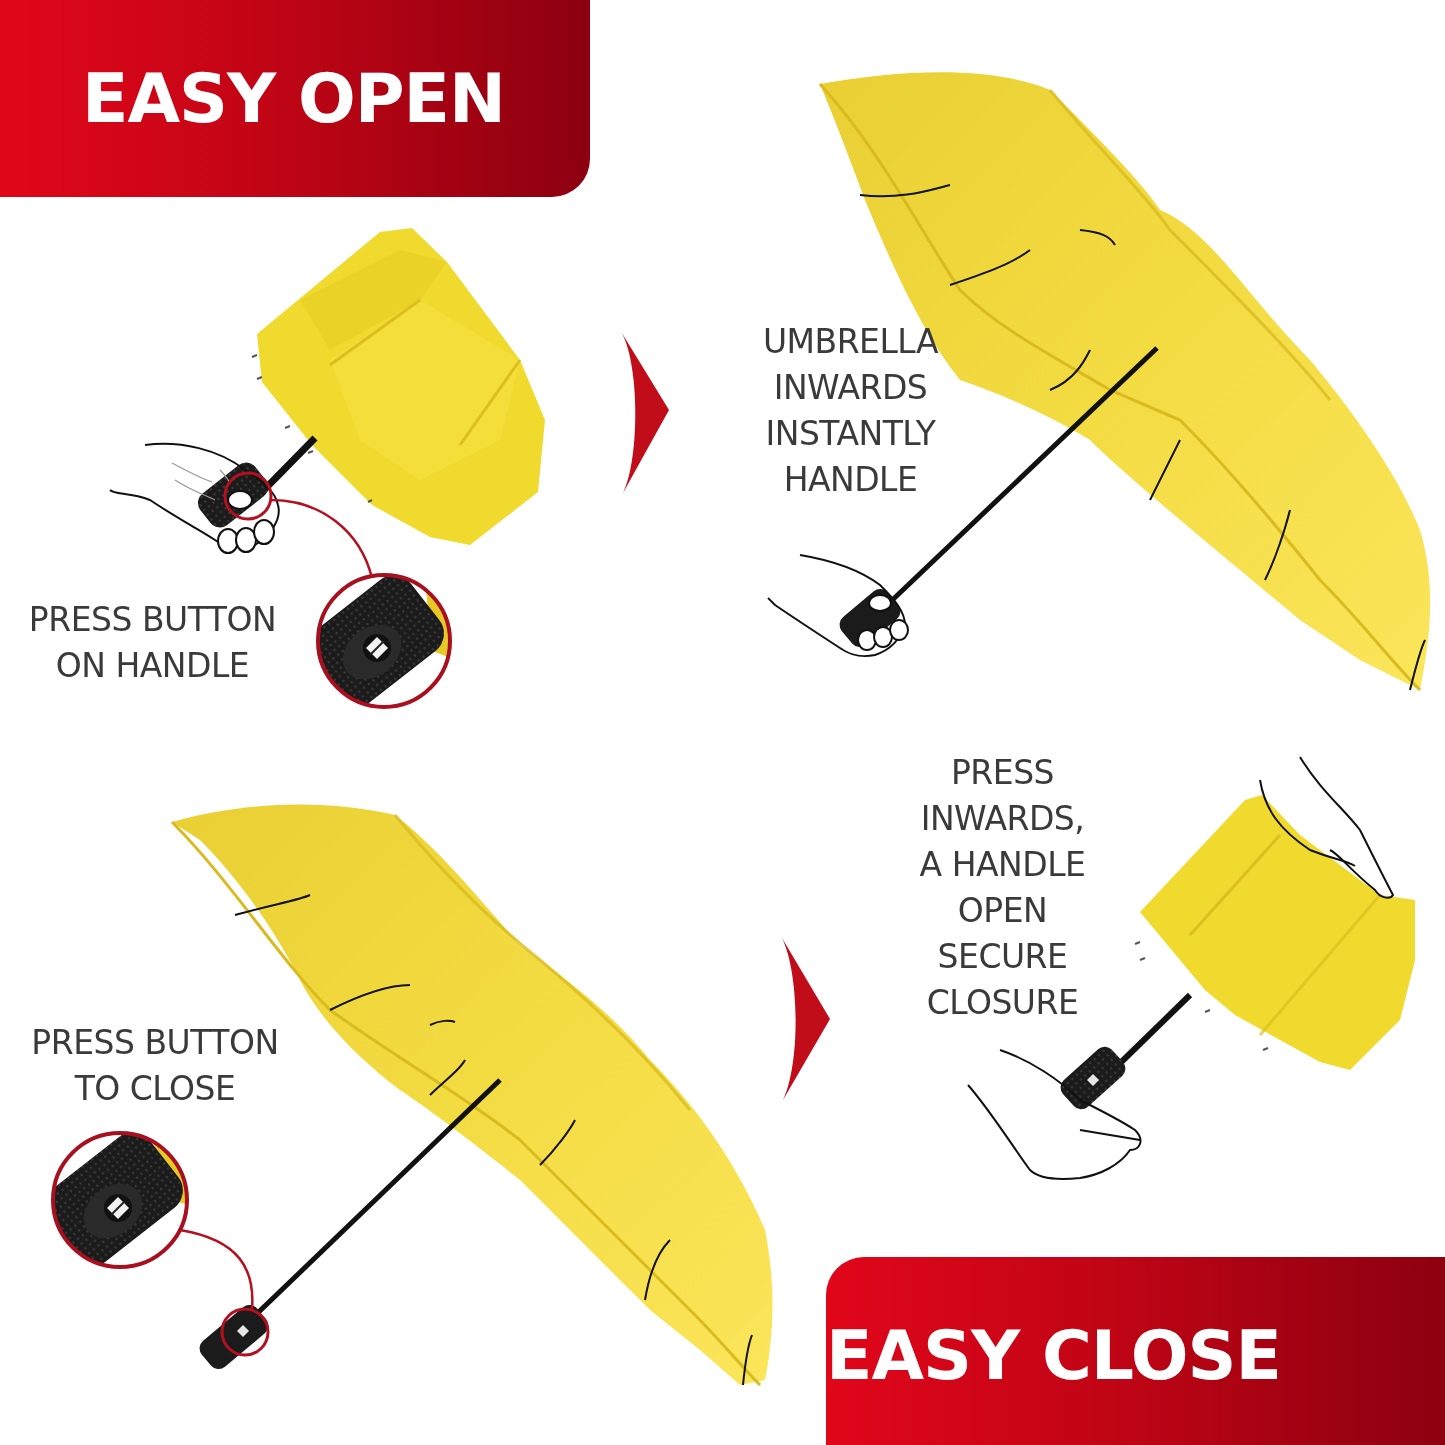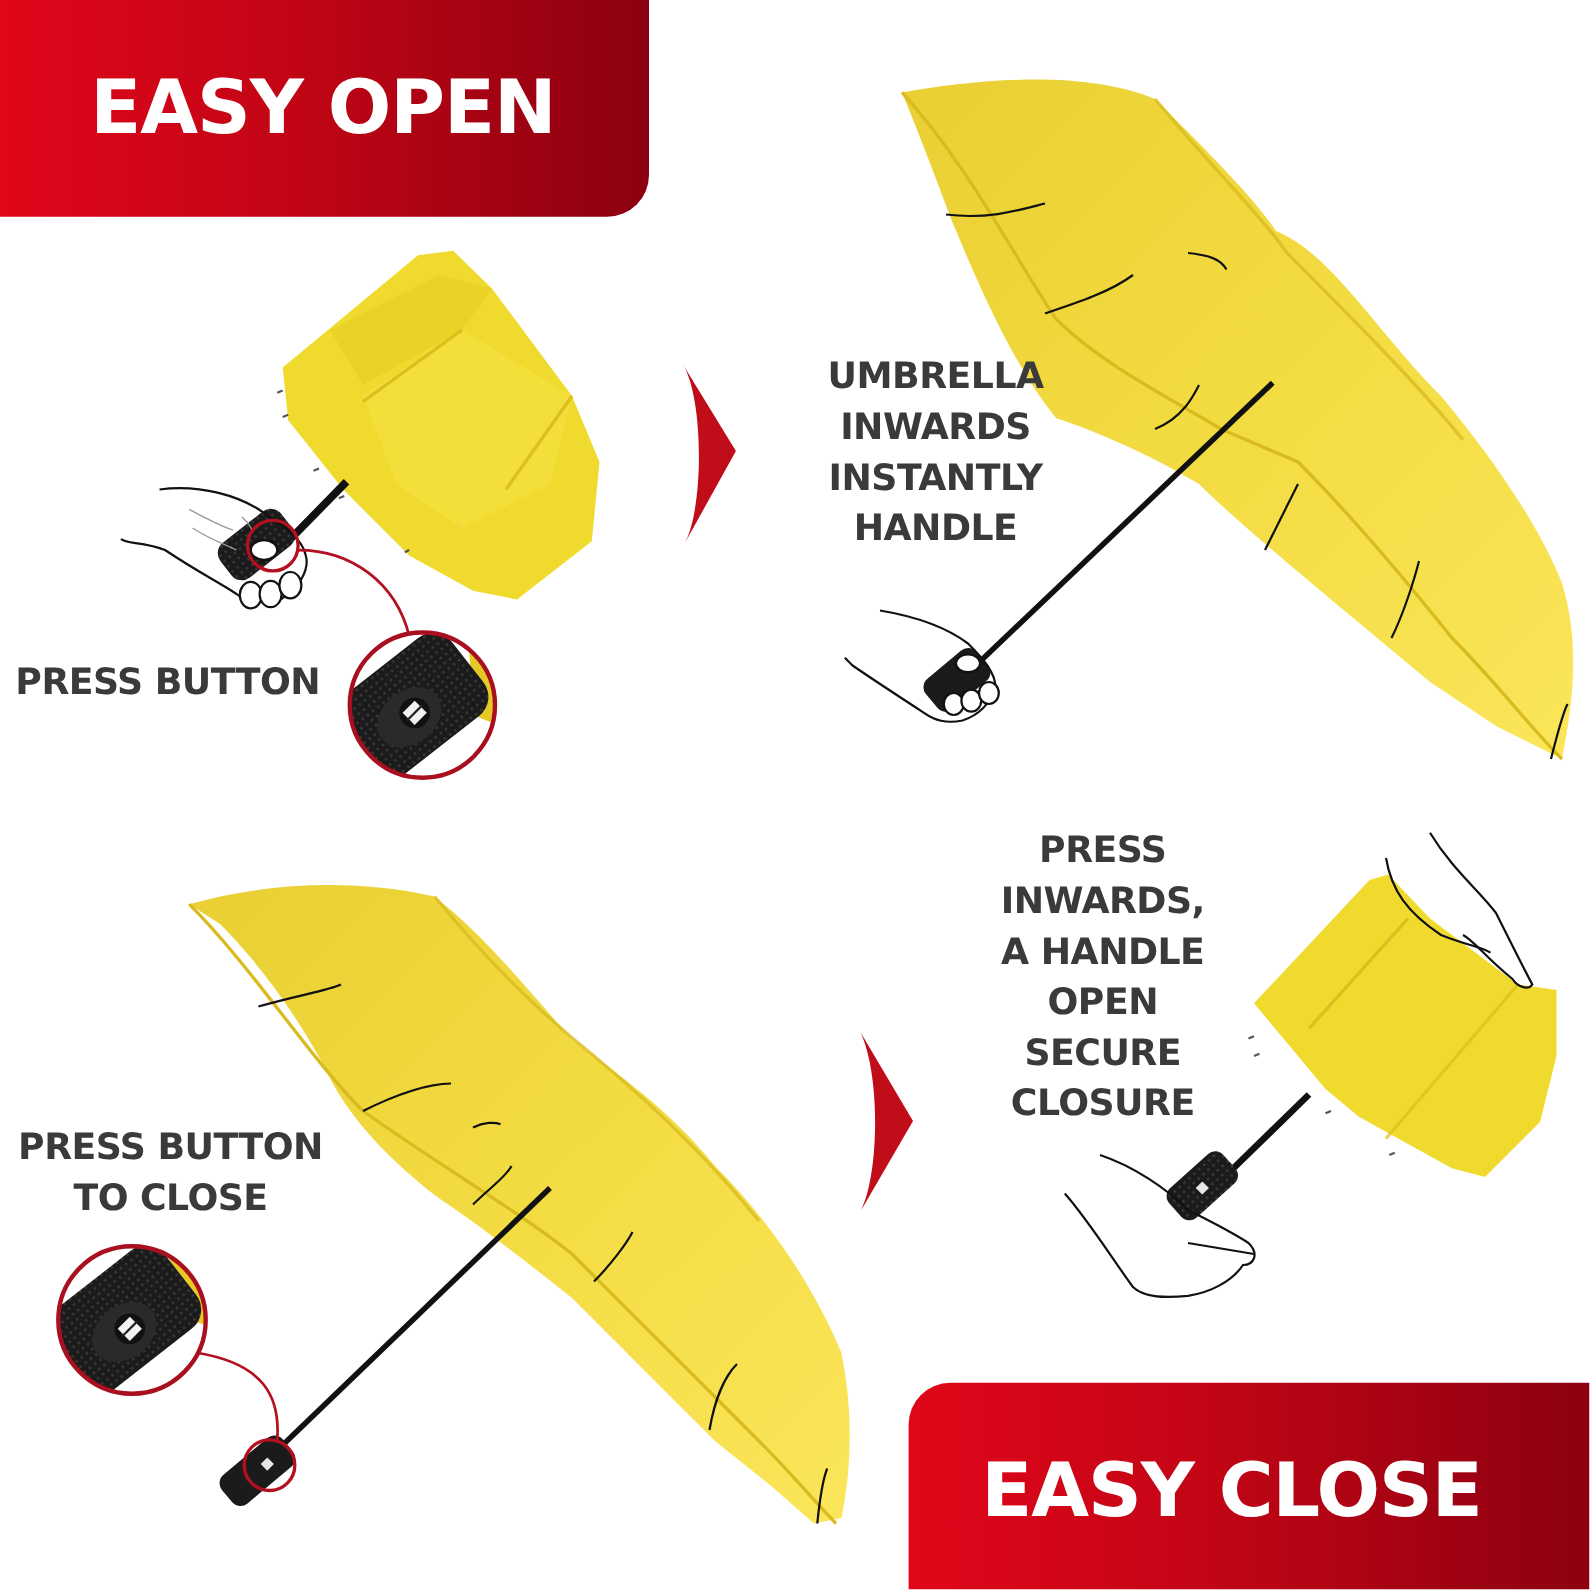--- a/index.html
+++ b/index.html
@@ -11,24 +11,24 @@
   .banner-open {
     left: 0; top: 0; width: 590px; height: 197px;
     background: linear-gradient(90deg, #e1061a 0%, #c10515 45%, #8c0010 100%);
     border-bottom-right-radius: 38px;
     padding-left: 82px; font-size: 68px;
   }
   .banner-close {
     left: 826px; top: 1257px; width: 619px; height: 188px;
     background: linear-gradient(90deg, #e1061a 0%, #c10515 45%, #8c0010 100%);
     border-top-left-radius: 38px;
-    padding-left: 66px; font-size: 68px; padding-top: 8px;
+    font-size: 68px; padding-top: 8px;
   }
   .caption {
-    position: absolute; color: #3a3a3a; font-family: "DejaVu Sans", sans-serif; font-weight: bold;
+    position: absolute; color: #3a3a3a; font-family: "DejaVu Sans", sans-serif; font-weight: normal;
     text-align: center; line-height: 46px; font-size: 33px; letter-spacing: -0.5px;
   }
   .caption span { display: block; white-space: nowrap; }
   .cap-press-handle { left: 0; top: 597px; width: 305px; }
   .cap-canopy { left: 728px; top: 319px; width: 245px; }
   .cap-press-inward { left: 885px; top: 750px; width: 235px; text-align: center; }
   .cap-press-close { left: 0; top: 1020px; width: 310px; }
   svg.art { position: absolute; left: 0; top: 0; width: 1445px; height: 1445px; pointer-events: none; }
 </style>
 </head>
@@ -190,20 +190,21 @@
 
     <g fill="none" stroke="#111" stroke-width="2">
       <path d="M1000,1050 C1030,1060 1060,1080 1080,1100 C1100,1110 1120,1120 1135,1130 C1145,1140 1140,1150 1130,1150 C1120,1165 1100,1175 1080,1178 C1060,1180 1040,1180 1030,1170 C1015,1150 990,1110 968,1085"></path>
       <path d="M1080,1130 L1140,1140"></path>
     </g>
   </g>
 </svg>
 
 <div class="caption cap-press-handle">
   <span>PRESS BUTTON</span>
+  <span>ON HANDLE</span>
 </div>
 
 <div class="caption cap-canopy">
   <span>UMBRELLA</span>
   <span>INWARDS</span>
   <span>INSTANTLY</span>
   <span>HANDLE</span>
 </div>
 
 <div class="caption cap-press-inward">

